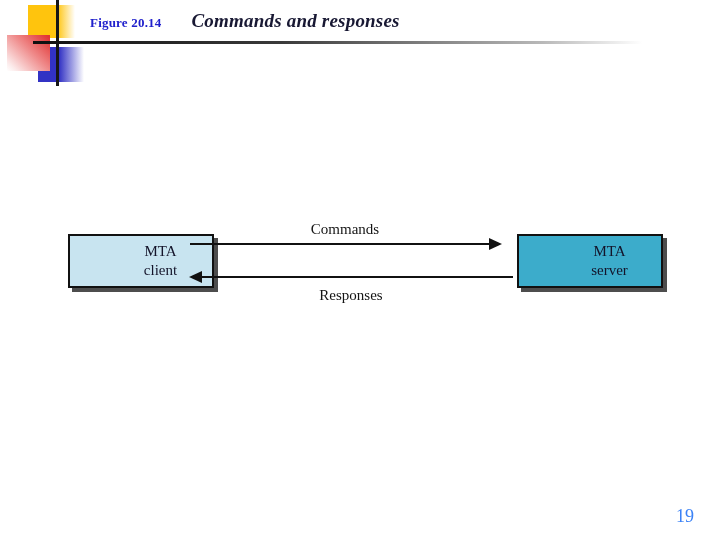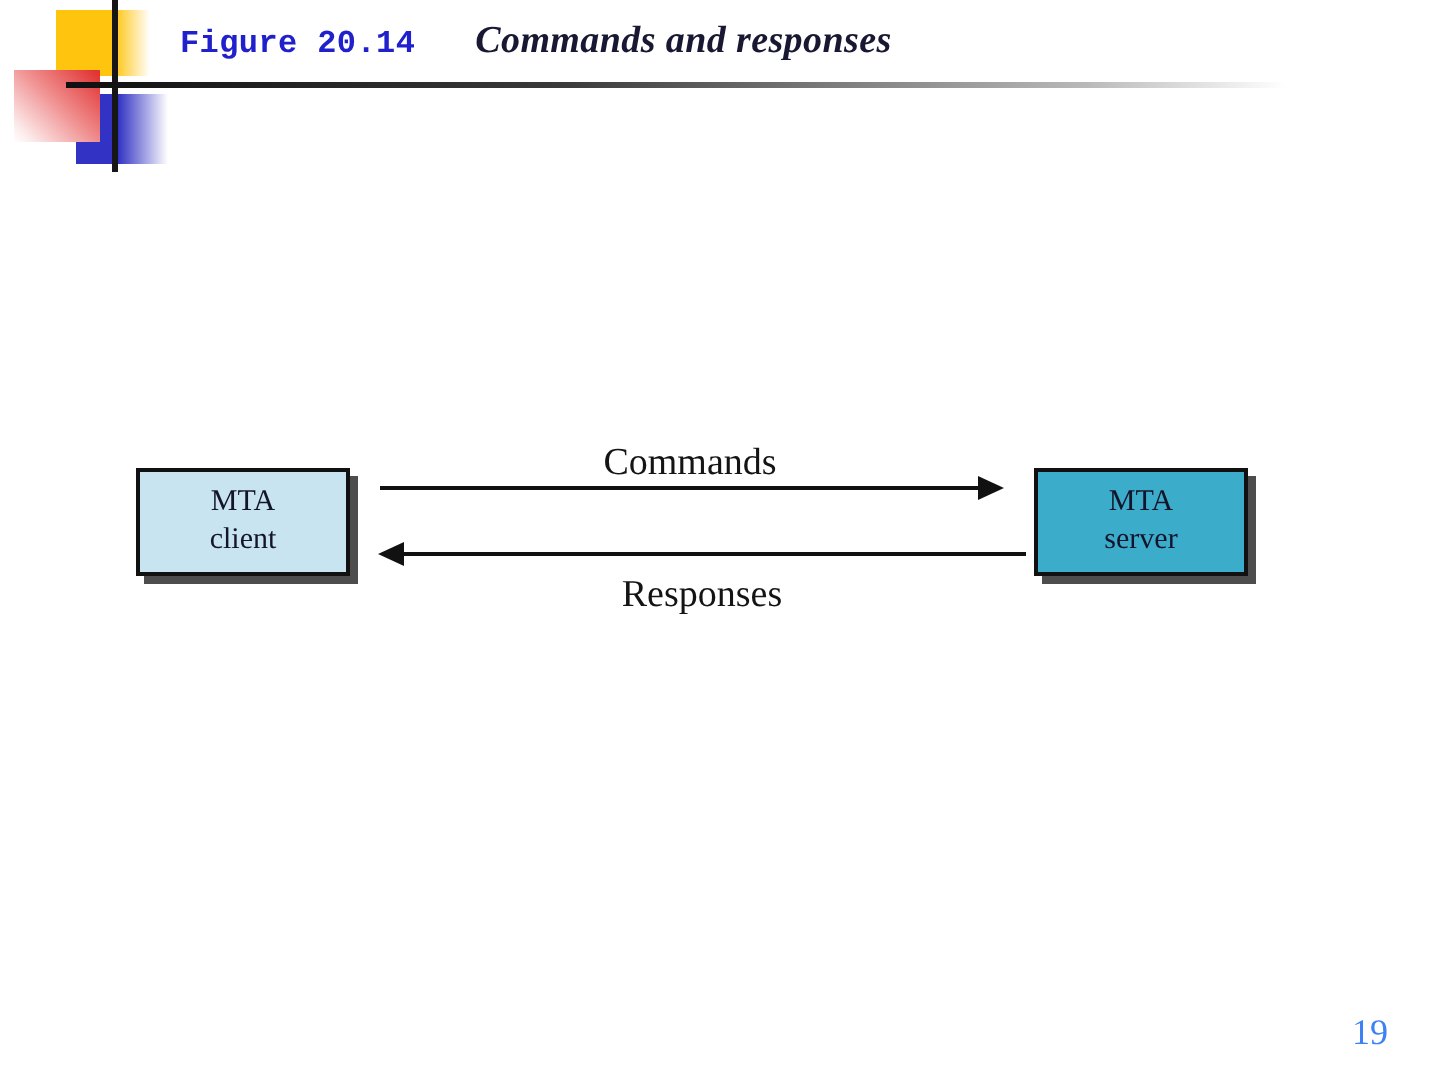--- a/index.html
+++ b/index.html
@@ -54,24 +54,23 @@
   }
 
   
   .header {
     position: absolute;
     left: 90px; top: 10px;
     white-space: nowrap;
     z-index: 4;
   }
   .fig-label {
-    font-size: 16px;
+    font-size: 13px;
     font-weight: bold;
     letter-spacing: 0.2px;
-    font-family: Liberation Mono, monospace;
   }
   .fig-title {
     font-size: 19px;
     font-weight: bold;
     font-style: italic;
     margin-left: 26px;
     letter-spacing: 0.2px;
   }
 
   
@@ -81,28 +80,29 @@
     border: 2px solid #111111;
     box-shadow: 4px 4px 0 0 #4d4d4d;
     display: flex;
     flex-direction: column;
     align-items: center;
     justify-content: center;
     font-size: 15px;
     line-height: 1.25;
     color: #14142a;
     text-align: center;
+    padding-left: 39px;
   }
   .box-client { left: 68px;  top: 234px; }
   .box-server { left: 517px; top: 234px; }
 
   .arrow-label {
     position: absolute;
     text-align: center;
-    font-size: 19px;
+    font-size: 15px;
     color: #141414;
   }
   .label-commands  { left: 190px; top: 221px; width: 310px; }
   .label-responses { left: 192px; top: 254px; width: 318px; margin-top: 33px; }
 
   .arrow-line {
     position: absolute;
     height: 2px;
     background: #111111;
   }

